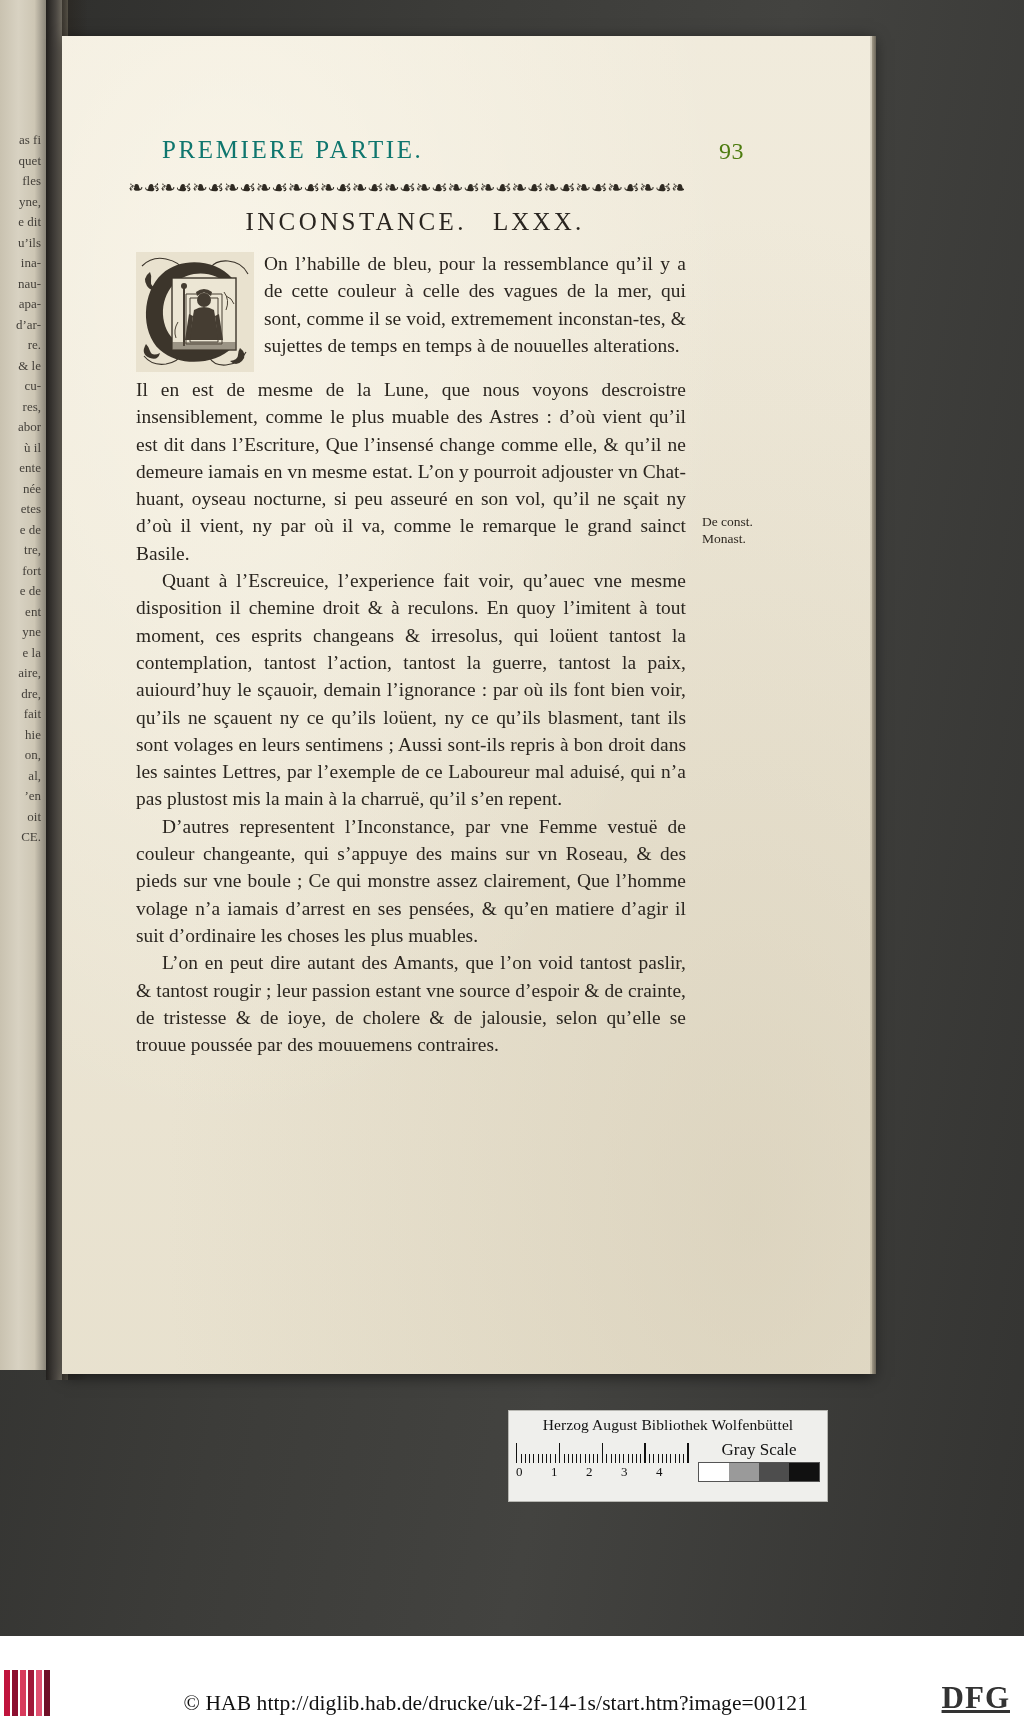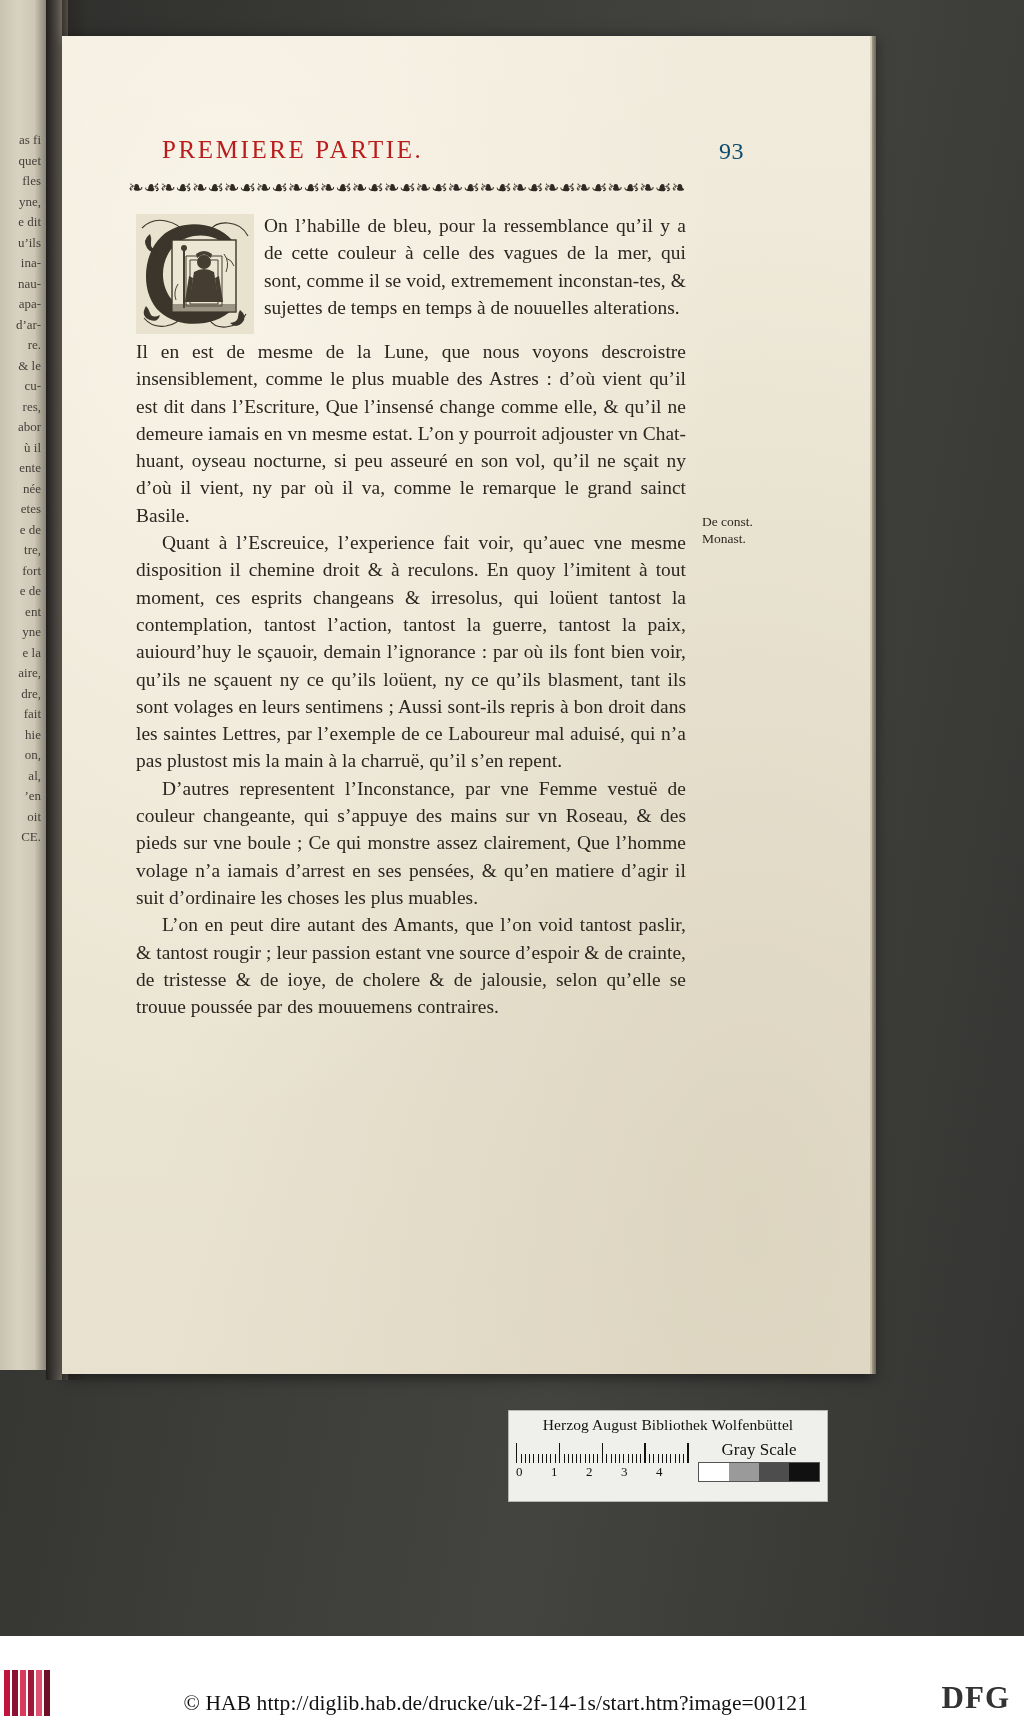--- a/index.html
+++ b/index.html
@@ -63,27 +63,27 @@
     position:absolute; left:74px; top:100px; width:550px;
     color:#2b2620; z-index:3;
   }
 
   
   #running-head{
     display:flex; align-items:baseline; justify-content:flex-start;
     position:relative; height:34px;
   }
   #head-title{
-    font-size:25px; letter-spacing:2.6px; color:#b91c1c;
+    font-size:25px; letter-spacing:2.6px; color:#0f766e;
     font-family:"Liberation Serif", serif;
     margin-left:26px;
   }
   #folio-number{
     position:absolute; right:-58px; top:2px;
-    font-size:24px; color:#0c4a6e; letter-spacing:.5px;text-align:center;
+    font-size:24px; color:#4d7c0f; letter-spacing:.5px;text-align:center;
   }
 
   
   #flower-rule{
     margin-top:8px; height:20px; width:556px; margin-left:-8px;
     overflow:hidden; white-space:nowrap;
     font-size:19px; letter-spacing:-0.5px; color:#2f2a22;
     line-height:20px;
   }
 
@@ -168,21 +168,21 @@
   #color-strip{
     width:46px; height:46px; margin-left:4px; display:flex; gap:1.5px;
   }
   #color-strip span{ flex:1; height:46px; }
   #credit-text{
     flex:1; text-align:center; font-size:21.5px; color:#111;
     font-family:"Liberation Serif", serif; letter-spacing:.1px;
   }
   #dfg-logo{
     margin-right:14px; font-family:"Liberation Serif", serif;
-    font-size:31px; font-weight:bold; letter-spacing:1px; color:#333;
+    font-size:31px; font-weight:bold; letter-spacing:1px; color:#333;text-decoration:underline;
   }
 </style>
 </head>
 <body>
 
 <div id="scan-backdrop"></div>
 
 <div id="facing-page">
   <div id="facing-text">
       <div>as fi</div>
@@ -235,20 +235,23 @@
 
   <div id="type-block">
 
     <div id="running-head">
       <span id="head-title">PREMIERE PARTIE.</span>
       <span id="folio-number">93</span>
     </div>
 
     <div id="flower-rule">❧☙❧☙❧☙❧☙❧☙❧☙❧☙❧☙❧☙❧☙❧☙❧☙❧☙❧☙❧☙❧☙❧☙❧☙❧☙❧☙❧☙❧☙</div>
 
+    <div id="chapter-heading">
+      <span>INCONSTANCE.</span><span class="num">LXXX.</span>
+    </div>
 
     <div id="body-text">
 
       <div id="initial-wrap">
         <div id="drop-initial">
           <svg class="woodcut" viewBox="0 0 118 120" xmlns="http://www.w3.org/2000/svg">
             <rect x="0" y="0" width="118" height="120" fill="#e9e2cf"></rect>
 
             <g fill="none" stroke="#3a332a" stroke-width="1.1">
               <path d="M6 14 q10 -10 24 -7 q14 3 18 12"></path>

